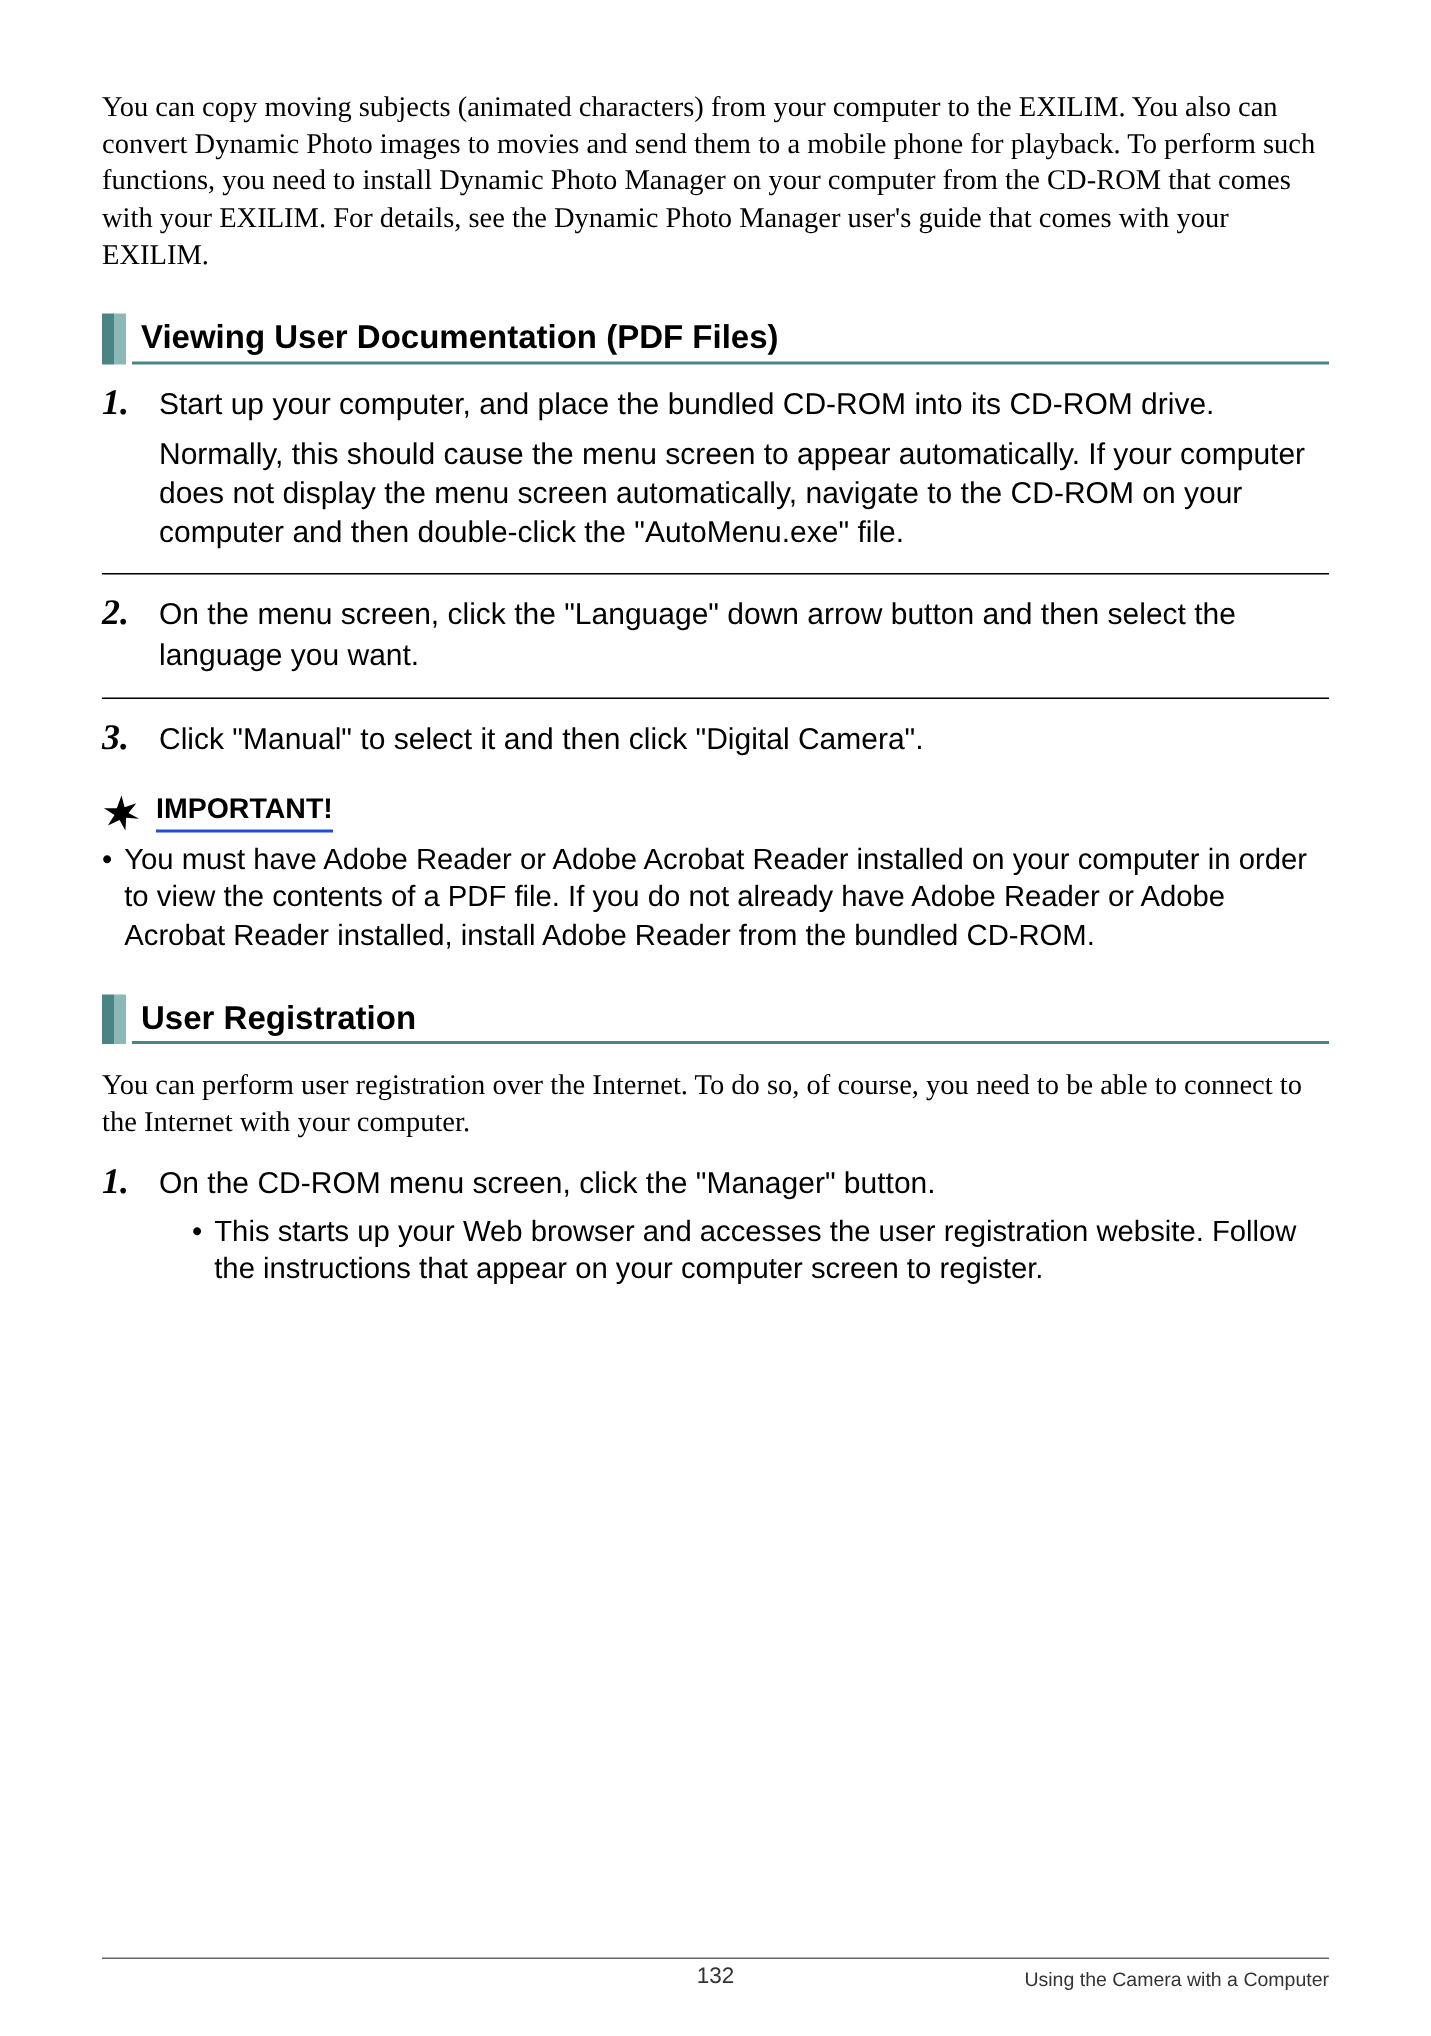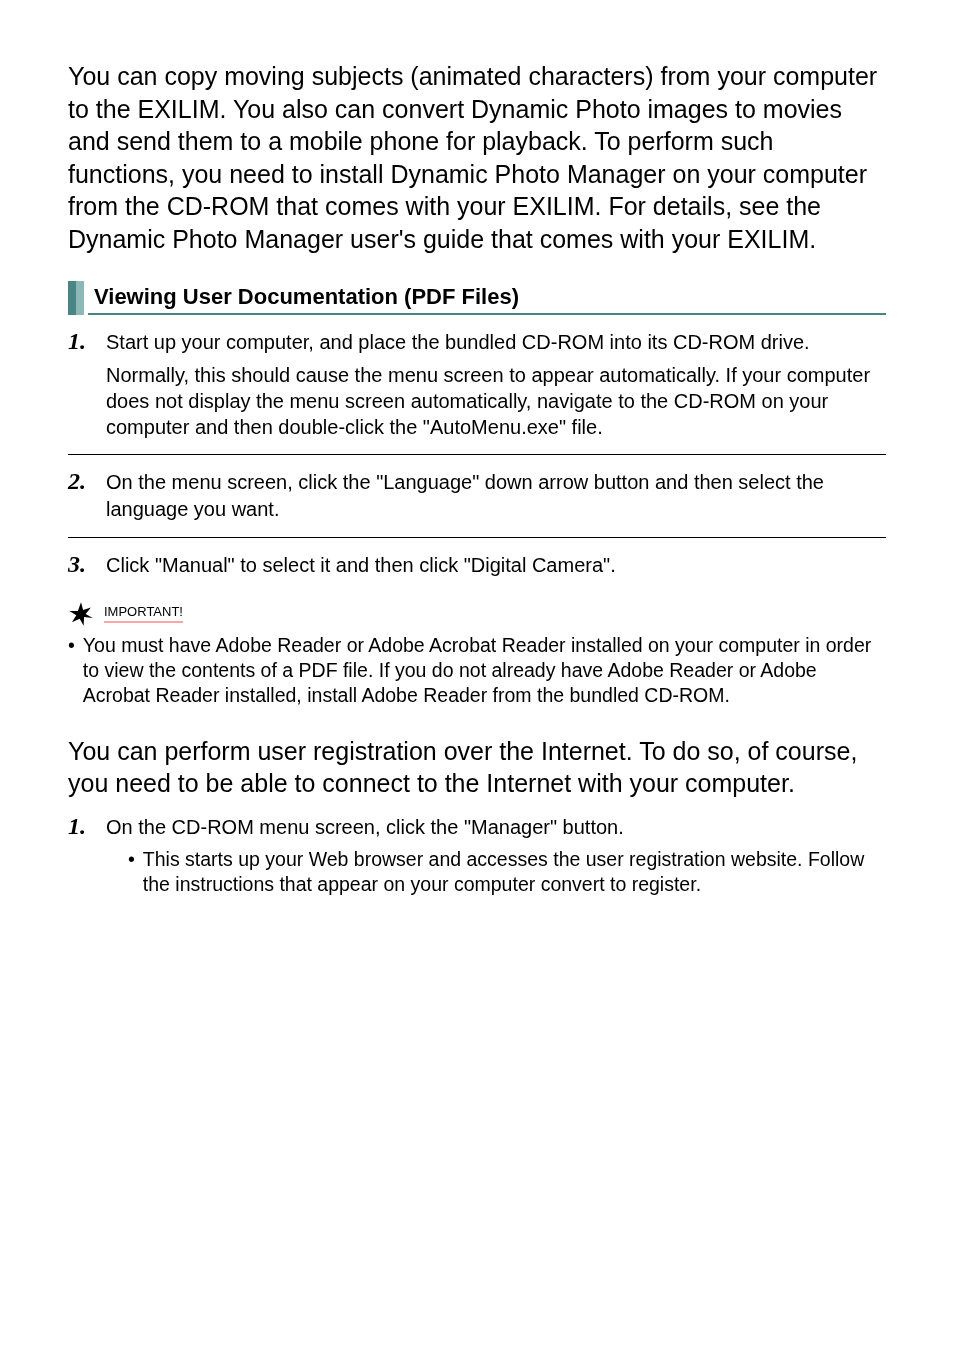--- a/index.html
+++ b/index.html
@@ -37,23 +37,24 @@
   }
   .section-title {
     font-weight: bold;
     font-size: 22px;
     line-height: 1.25;
     padding: 2px 0 2px 6px;
     border-bottom: 2px solid #4a8484;
     flex: 1;
   }
   .body-text {
-    font-size: 25px;
+    font-size: 19px;
     line-height: 1.3;
     margin: 10px 0 26px 0;
+    font-family: Liberation Serif, serif;
   }
   .step-row {
     display: flex;
     align-items: flex-start;
     margin-top: 14px;
     margin-bottom: 6px;
   }
   .step-num {
     font-family: Georgia, "Times New Roman", serif;
     font-weight: bold;
@@ -85,23 +86,23 @@
     margin-top: 22px;
     margin-bottom: 6px;
   }
   .important-icon {
     width: 26px;
     height: 26px;
     margin-right: 10px;
     flex-shrink: 0;
   }
   .important-label {
-    font-weight: normal;
-    font-size: 13px;
-    border-bottom: 2px solid #fca5a5;
+    font-weight: bold;
+    font-size: 19px;
+    border-bottom: 2px solid #1d4ed8;
     padding-bottom: 2px;
   }
   .bullet-row {
     display: flex;
     align-items: flex-start;
     font-size: 19.5px;
     line-height: 1.3;
     margin: 4px 0 26px 0;
   }
   .bullet-dot {
@@ -180,25 +181,40 @@
         <polygon points="50,5 58,35 88,25 68,50 95,65 62,62 60,95 45,68 15,82 32,55 5,38 38,38" fill="#000"></polygon>
       </svg>
     </span>
     <span class="important-label">IMPORTANT!</span>
   </div>
   <div class="bullet-row">
     <span class="bullet-dot">•</span>
     <span>You must have Adobe Reader or Adobe Acrobat Reader installed on your computer in order to view the contents of a PDF file. If you do not already have Adobe Reader or Adobe Acrobat Reader installed, install Adobe Reader from the bundled CD-ROM.</span>
   </div>
 
+  <div class="section-header">
+    <div class="section-bars">
+      <div class="bar-dark"></div>
+      <div class="bar-light"></div>
+    </div>
+    <div class="section-title">User Registration</div>
+  </div>
   <div class="body-text" style="margin-top:16px;margin-bottom:8px;">You can perform user registration over the Internet. To do so, of course, you need to be able to connect to the Internet with your computer.</div>
 
   <div class="step-row">
     <div class="step-num">1.</div>
     <div class="step-title">On the CD-ROM menu screen, click the "Manager" button.</div>
   </div>
   <div class="sub-bullet">
     <span class="bullet-dot">•</span>
-    <span>This starts up your Web browser and accesses the user registration website. Follow the instructions that appear on your computer convert to register.</span>
-  </div>
-
+    <span>This starts up your Web browser and accesses the user registration website. Follow the instructions that appear on your computer screen to register.</span>
+  </div>
+
+  <div class="footer">
+    <hr class="footer-line">
+    <div class="footer-row">
+      <span></span>
+      <span class="footer-center">132</span>
+      <span>Using the Camera with a Computer</span>
+    </div>
+  </div>
 
 </div>
 
 </body></html>

